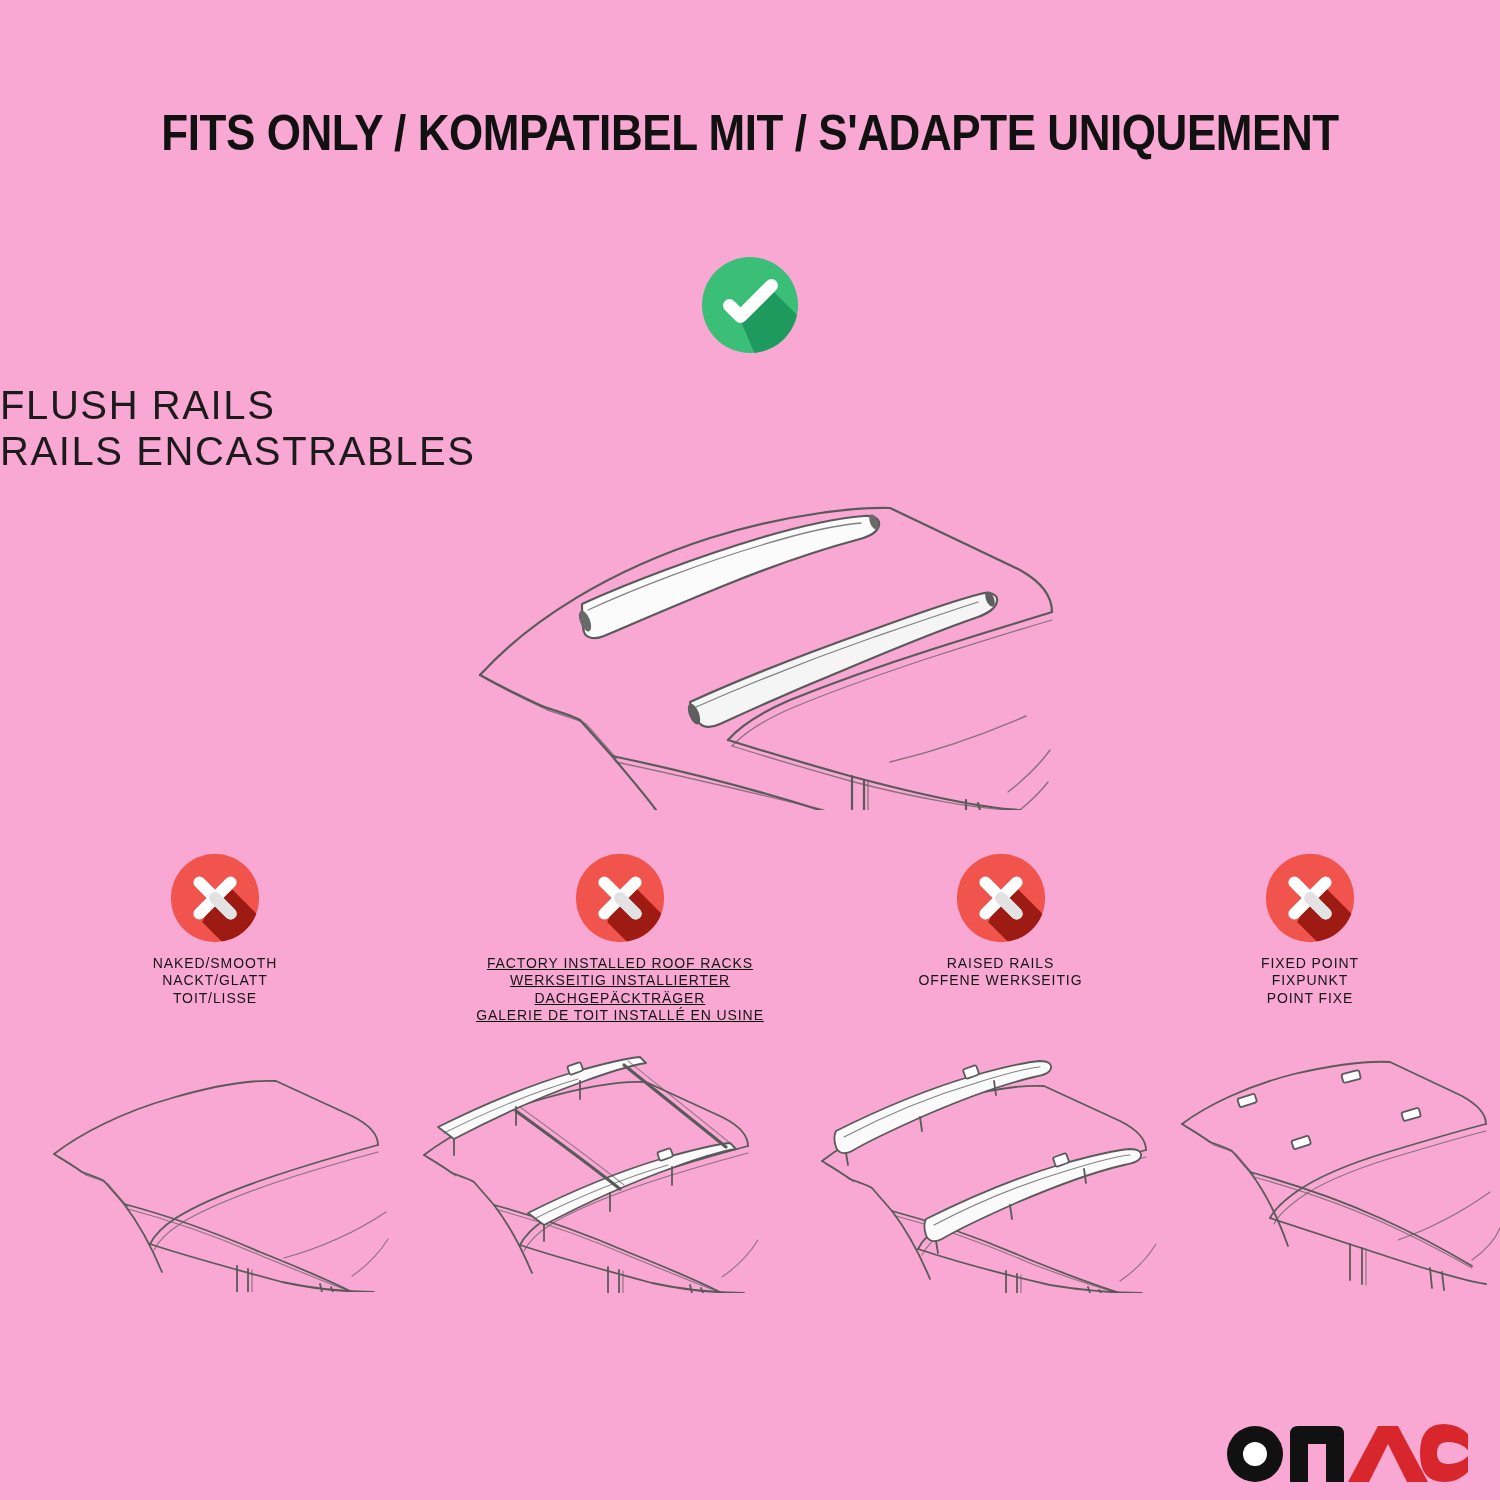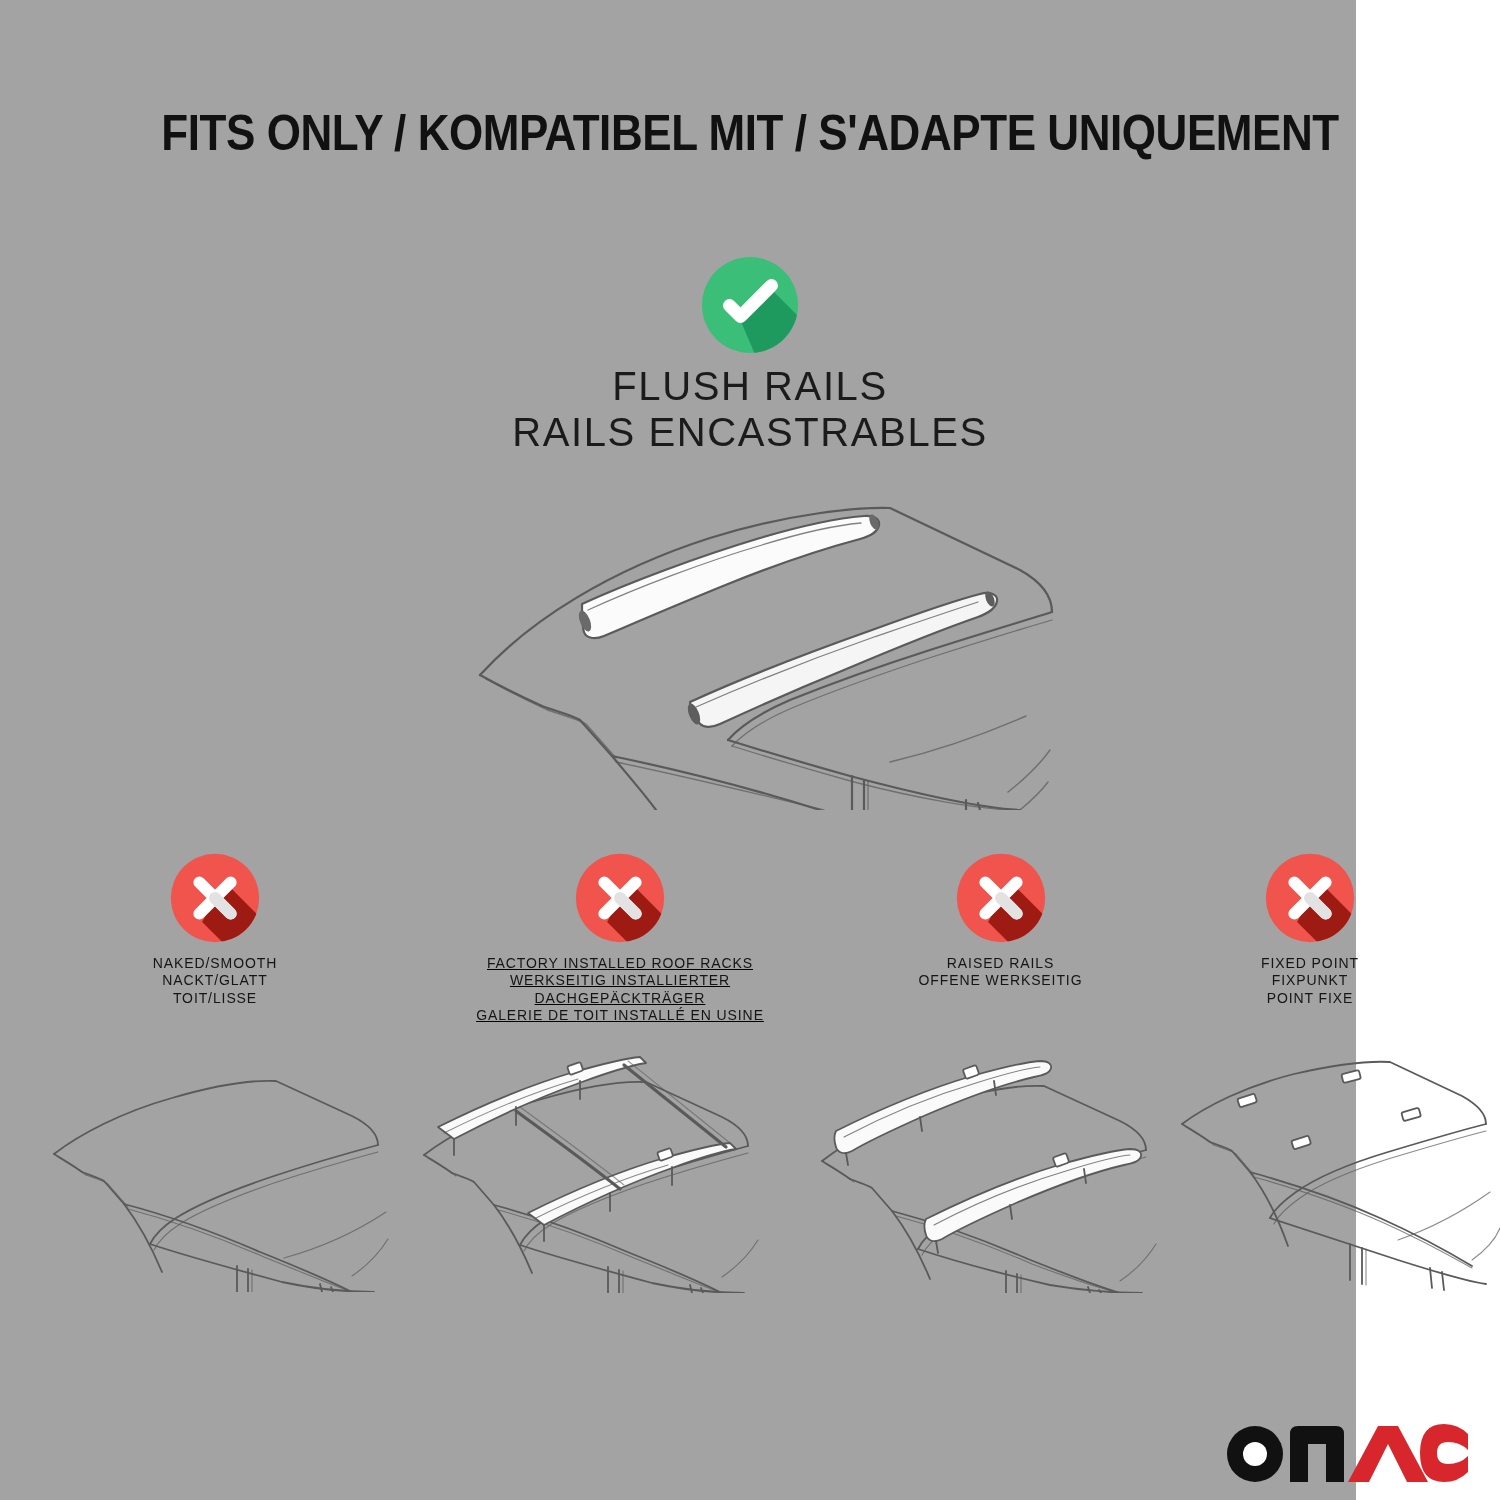--- a/index.html
+++ b/index.html
@@ -4,21 +4,21 @@
 <style>
   html,body{margin:0;padding:0;}
   body{
     width:1500px;height:1500px;
     background:#ffffff;
     font-family:"Liberation Sans", sans-serif;
     overflow:hidden;
     position:relative;
     -webkit-font-smoothing:antialiased;
   }
-  .page{position:relative;width:1356px;height:1500px;background:#a3a3a3;}
+  .page{position:relative;width:1500px;height:1500px;background:#f9a8d4;}
 
   
   .title{
     position:absolute;
     left:0;top:104px;width:1500px;
     text-align:center;
     font-family:"Liberation Sans", sans-serif;
     font-weight:bold;
     font-size:50px;
     letter-spacing:-0.5px;
@@ -28,22 +28,22 @@
     white-space:nowrap;
   }
 
   
   .hero{position:absolute;left:0;top:255px;width:1500px;}
   .hero-icon{
     width:100px;height:100px;margin:0 auto;
     position:relative;
   }
   .hero-caption{
-    margin-top:9px;
-    text-align:center;
+    margin-top:28px;
+    text-align:left;
     font-size:40px;
     line-height:1.14;
     letter-spacing:1.6px;
     color:#1b1b1b;
     font-weight:400;
   }
   .hero-art{
     position:absolute;left:460px;top:245px;width:600px;height:310px;
   }
 

